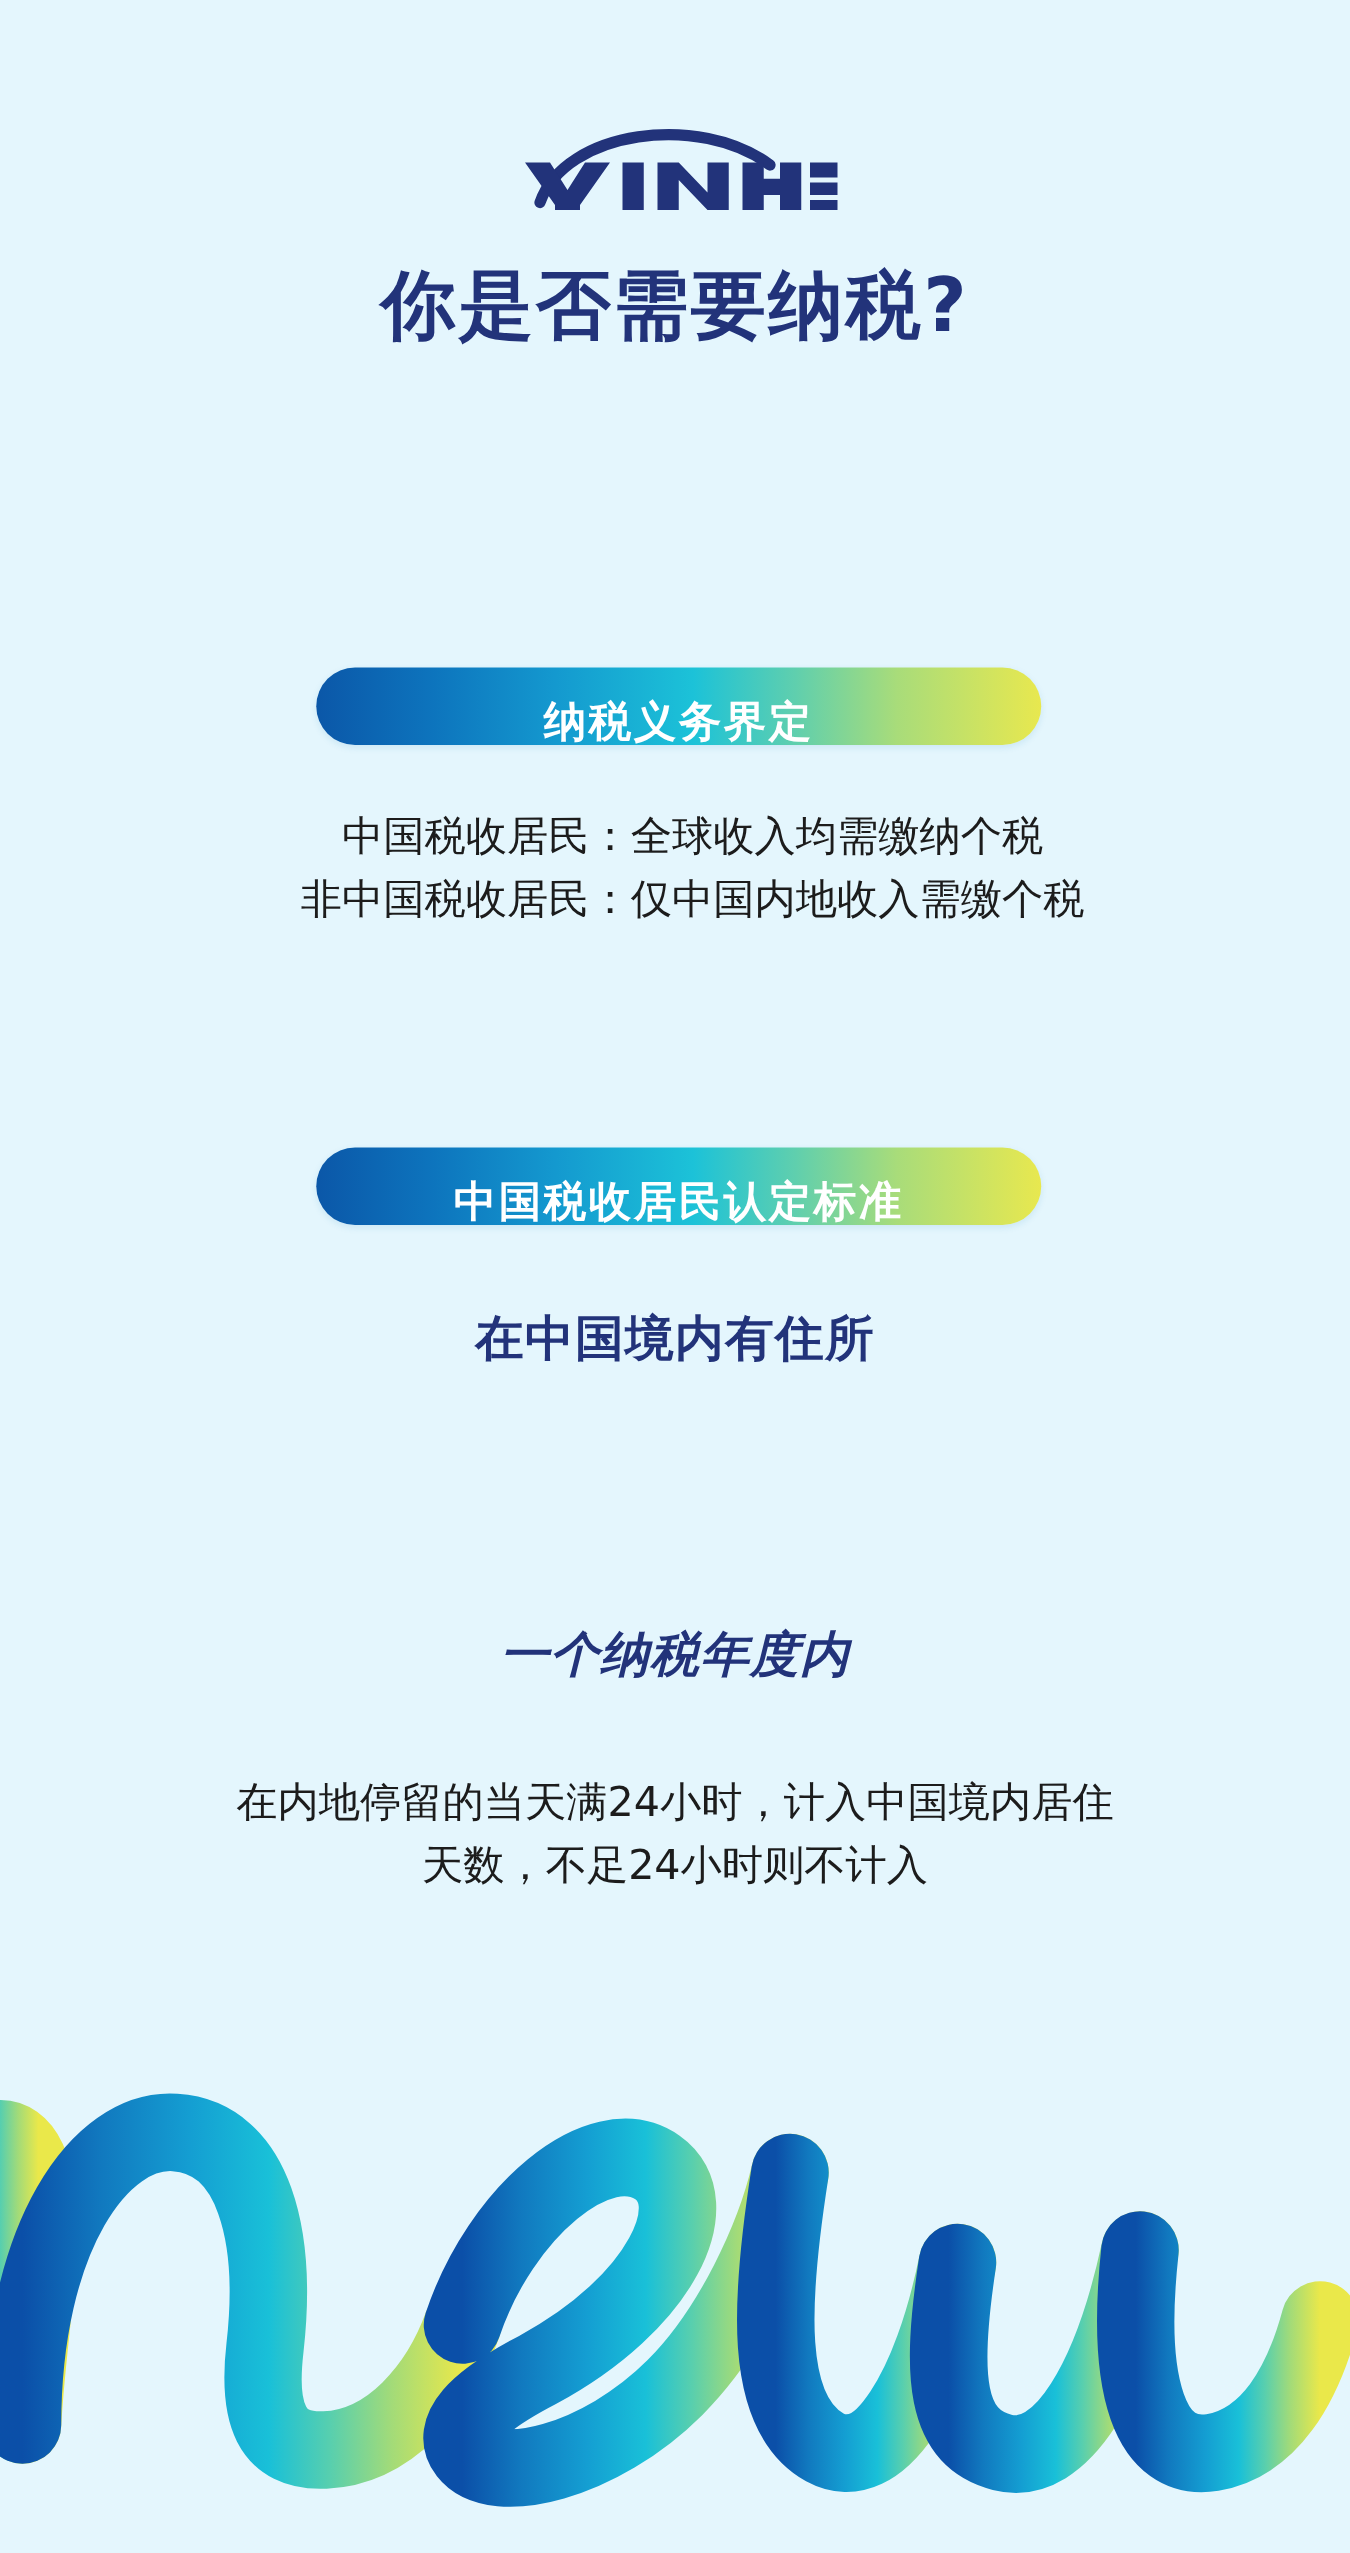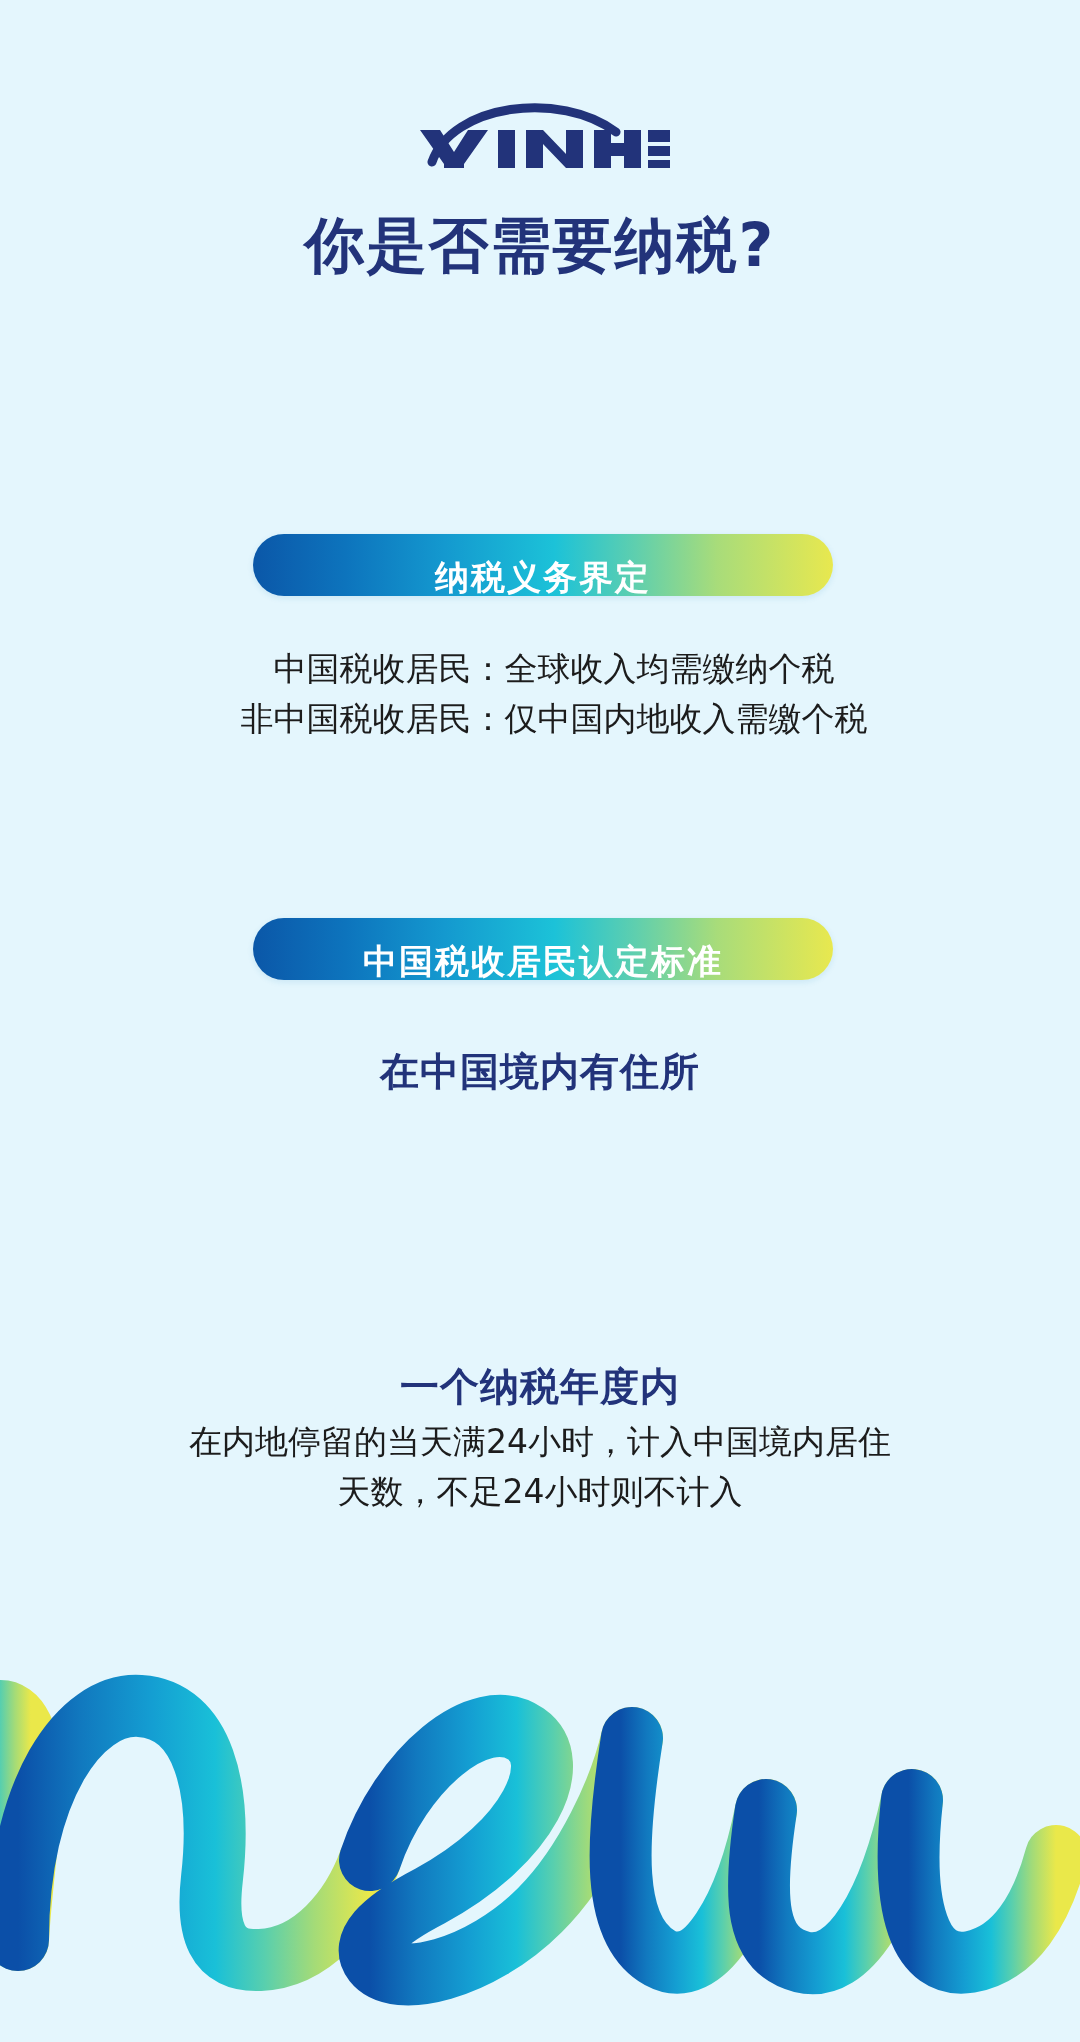--- a/index.html
+++ b/index.html
@@ -108,21 +108,21 @@
     width: 1080px;
     text-align: center;
     color: #22337a;
     font-weight: 700;
     font-size: 39px;
     line-height: 54px;
     letter-spacing: 1px;
     font-family: "DejaVu Sans", "Liberation Sans", sans-serif;
   }
   .head-1 { top: 1023px; margin-top: 22px; }
-  .head-2 { top: 1360px; }
+  .head-2 { top: 1298px; font-style: italic; }
 
   
   .new-wrap {
     position: absolute;
     left: -40px;
     top: 1610px;
     width: 1160px;
     height: 432px;
     pointer-events: none;
   }

